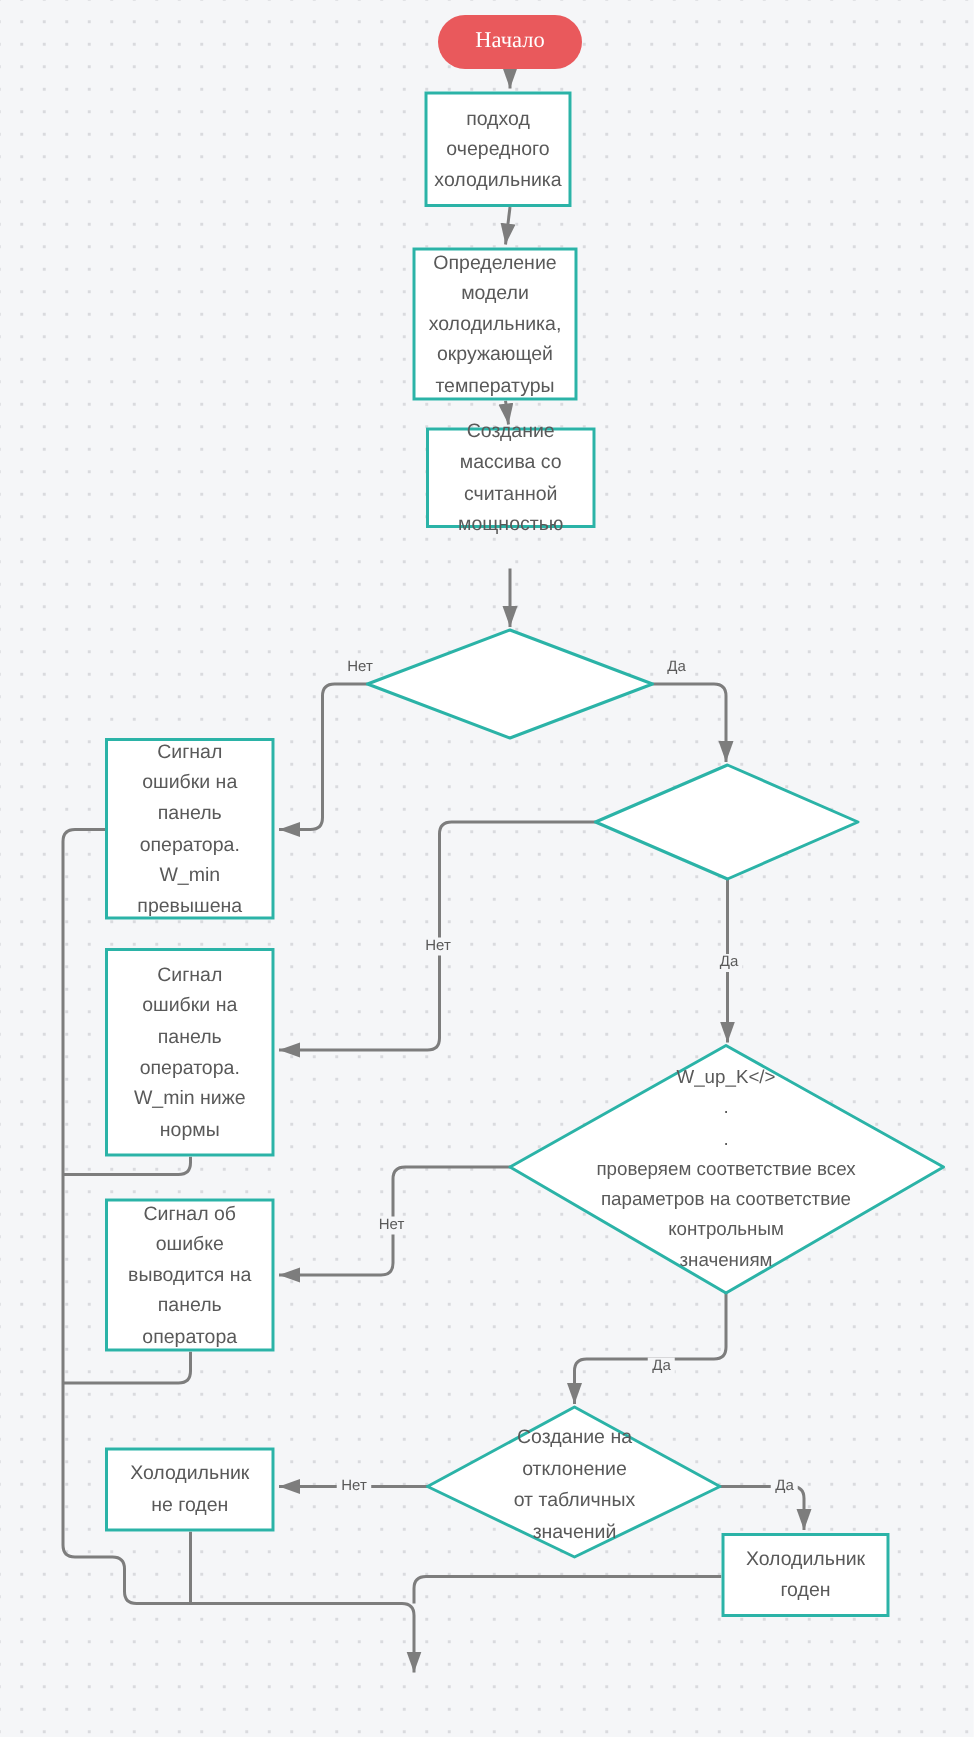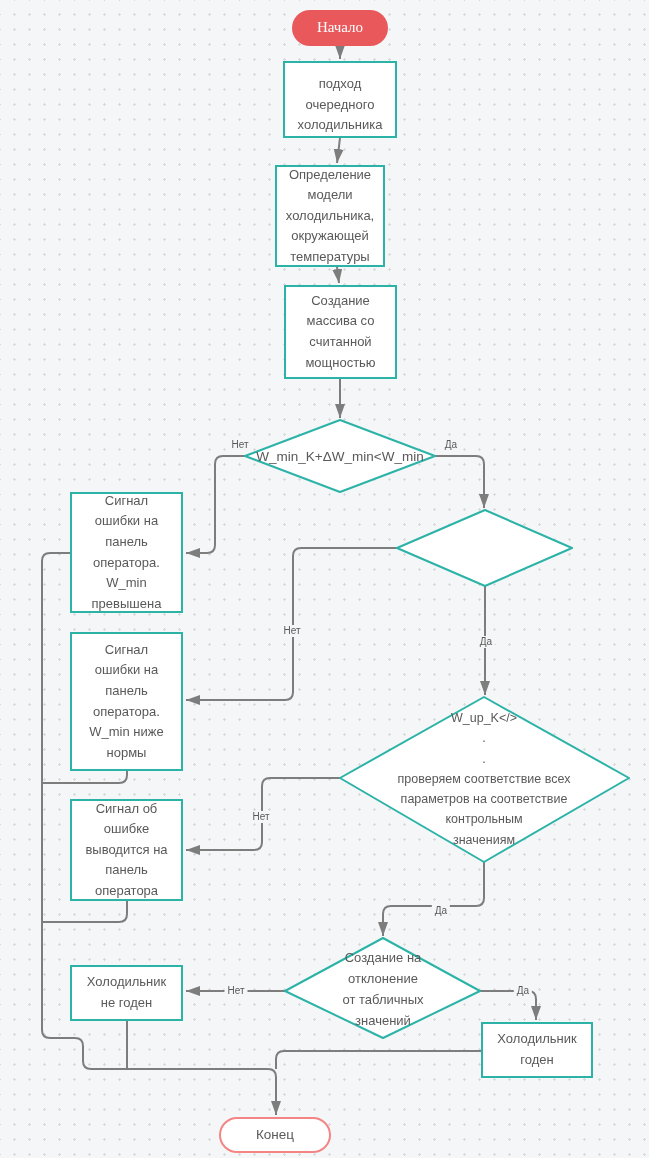--- a/index.html
+++ b/index.html
@@ -16,23 +16,23 @@
   #wires polygon.diamond{fill:#ffffff;stroke:#2bb3a7;stroke-width:2;stroke-linejoin:round;}
   .node{
     position:absolute;box-sizing:border-box;display:flex;align-items:center;justify-content:center;
     text-align:center;color:#595959;font-size:13px;line-height:1.58;white-space:pre-line;
   }
   .proc{background:#ffffff;border:2px solid #2bb3a7;}
   .term{border-radius:18px;}
   #n-start{left:292px;top:10px;width:96px;height:36px;background:#e9595c;color:#ffffff;
     font-family:"Liberation Serif","DejaVu Serif",serif;font-size:15px;}
   #n-end{left:219px;top:1117px;width:112px;height:36px;background:#ffffff;border:2px solid #f48585;font-size:13.5px;}
-  #n-approach{left:283px;top:61px;width:114px;height:77px;align-items:flex-end;}
+  #n-approach{left:283px;top:61px;width:98px;height:77px;}
   #n-model{left:275px;top:165px;width:110px;height:102px;}
-  #n-array{left:284px;top:285px;width:113px;height:94px;}
+  #n-array{left:284px;top:285px;width:113px;height:67px;}
   #n-errA{left:70px;top:492px;width:113px;height:121px;}
   #n-errB{left:70px;top:632px;width:113px;height:139px;}
   #n-errC{left:70px;top:799px;width:113px;height:102px;}
   #n-reject{left:70px;top:965px;width:113px;height:56px;}
   #n-approve{left:481px;top:1022px;width:112px;height:56px;}
   .dtext{position:absolute;display:flex;align-items:center;justify-content:center;text-align:center;
     color:#595959;white-space:pre-line;pointer-events:none;}
   #t-d1{left:248px;top:420px;width:184px;height:72px;font-size:13.5px;}
   #t-d2{left:397px;top:510px;width:175px;height:76px;font-size:13px;}
   #t-d3{left:360px;top:701px;width:248px;height:156px;font-size:12.5px;line-height:1.62;}
@@ -111,23 +111,21 @@
 нормы</span></div>
   <div class="node proc" id="n-errC"><span>Сигнал об
 ошибке
 выводится на
 панель
 оператора</span></div>
   <div class="node proc" id="n-reject"><span>Холодильник
 не годен</span></div>
   <div class="node proc" id="n-approve"><span>Холодильник
 годен</span></div>
-  <div class="node term" id="n-end"><span>Конец</span></div>
 
-  <div class="dtext" id="t-d1">W_min_K+ΔW_min&lt;W_min</div>
   <div class="dtext" id="t-d3">W_up_K&lt;/&gt;
 .
 .
 проверяем соответствие всех
 параметров на соответствие
 контрольным
 значениям</div>
   <div class="dtext" id="t-d4">Создание на
 отклонение
 от табличных

